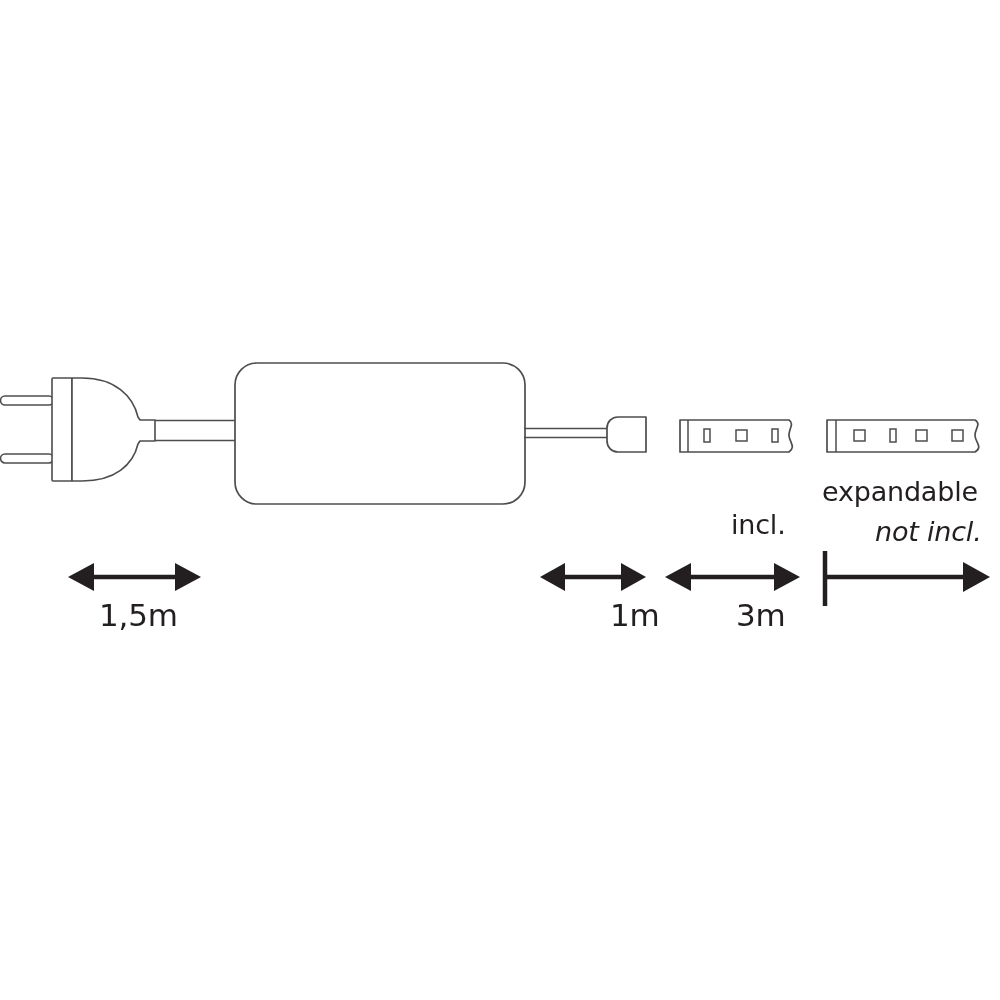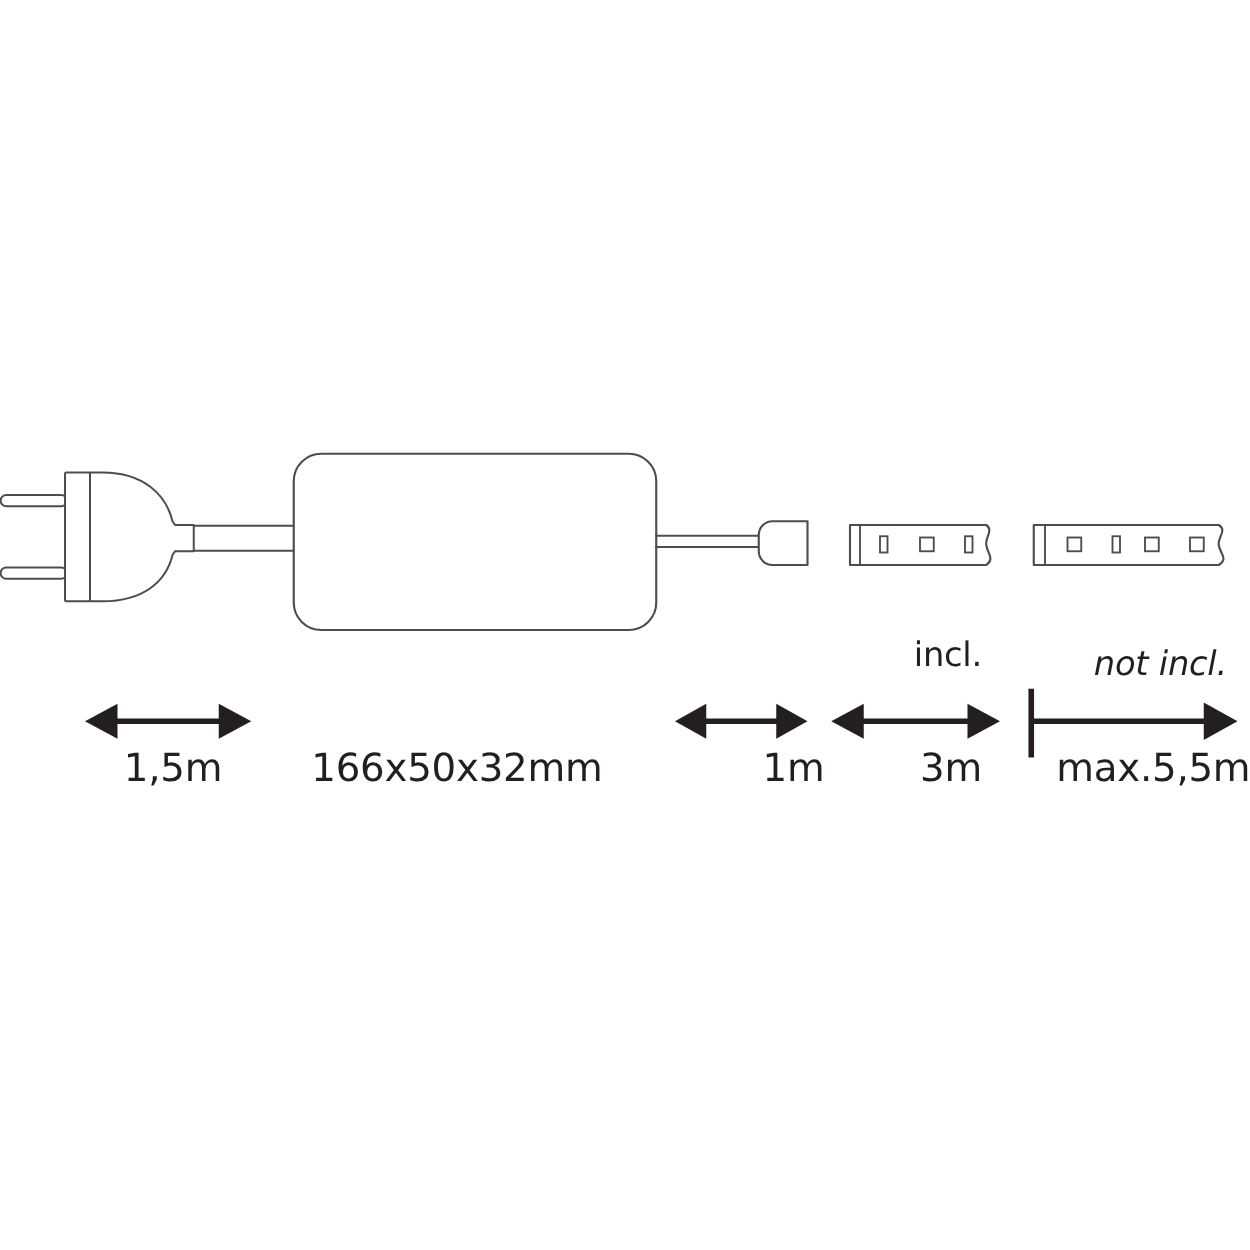--- a/index.html
+++ b/index.html
@@ -143,26 +143,25 @@
     <g>
       <line x1="825" y1="551" x2="825" y2="606" stroke="#231f20" stroke-width="4.5"></line>
       <line x1="825" y1="577" x2="968" y2="577" stroke="#231f20" stroke-width="4.5"></line>
       <polygon points="990,577 963,562 963,592" fill="#231f20"></polygon>
     </g>
 
   </svg>
 
   <div class="dim-label lbl-1-5m">1,5m</div>
 
-  <div class="dim-label lbl-psu">166x50x32mm</div>
 
   <div class="dim-label lbl-1m">1m</div>
 
   <div class="dim-label lbl-3m">3m</div>
 
-  <div class="dim-label lbl-max">max.5,5m</div>
 
   <div class="note-label lbl-incl">incl.</div>
 
+  <div class="note-label lbl-expandable">expandable</div>
 
   <div class="note-label lbl-notincl">not incl.</div>
 
 </div>
 
 </body></html>

